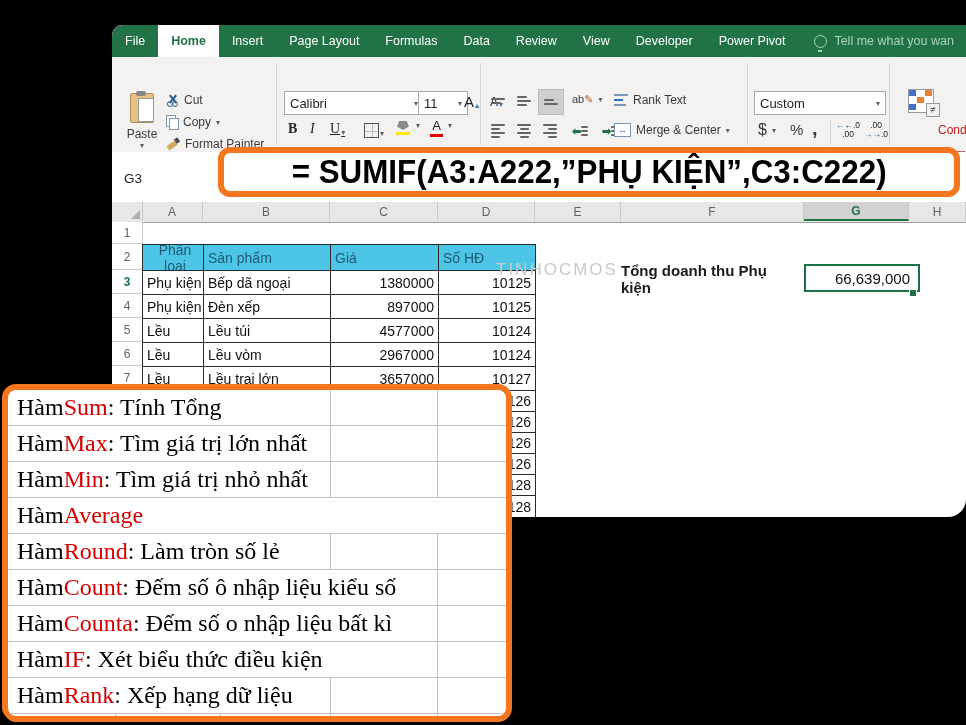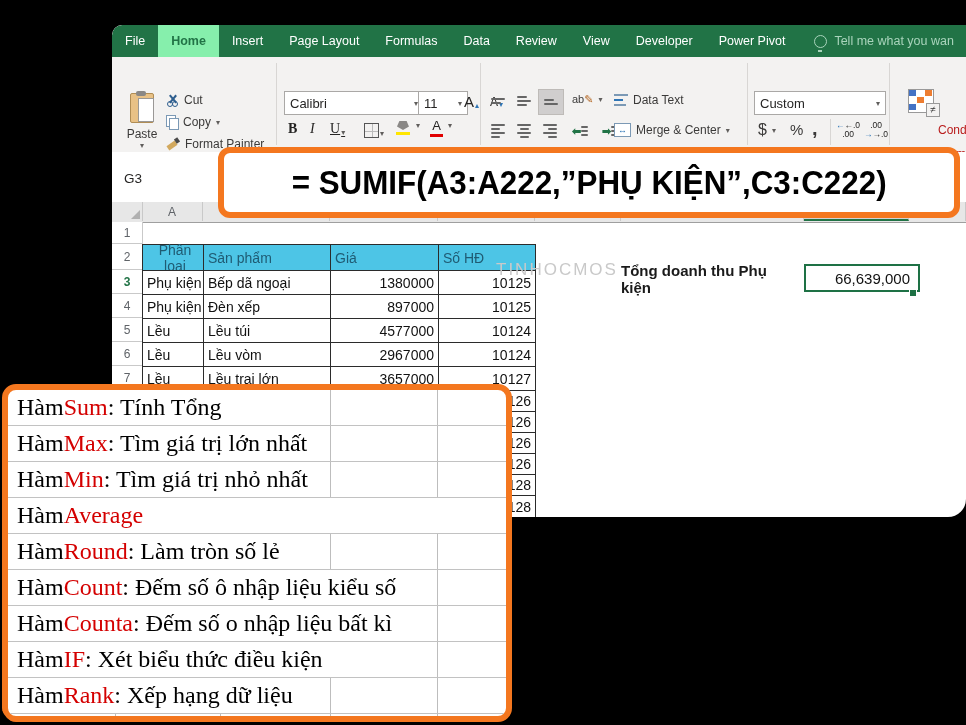--- a/index.html
+++ b/index.html
@@ -5,21 +5,21 @@
   html,body{margin:0;padding:0;background:#000;}
   .canvas{position:relative;width:966px;height:725px;background:#000;border-radius:24px;overflow:hidden;
           font-family:"Liberation Sans",sans-serif;padding-left:6px;}
   
   .xlwin{position:absolute;left:112px;top:25px;width:854px;height:492px;background:#fff;
          border-radius:10px 0 0 0;border-bottom-right-radius:18px;overflow:hidden;}
   
   .tabbar{position:absolute;left:0;top:0;width:854px;height:32px;background:#217346;border-radius:10px 0 0 0;
           display:flex;align-items:stretch;overflow:hidden;white-space:nowrap;}
   .tab{display:flex;align-items:center;padding:0 13px;color:#fff;font-size:12.5px;cursor:default;}
-  .tab.selected{background:#86efac;color:#217346;font-weight:bold;}
+  .tab.selected{background:#ffffff;color:#217346;font-weight:bold;}
   .tellme{display:flex;align-items:center;gap:7px;color:#a9d4bc;font-size:12.5px;padding-left:16px;overflow:hidden;}
   .bulb{width:11px;height:11px;border:1.5px solid #a9d4bc;border-radius:50%;position:relative;flex:0 0 auto;}
   .bulb:after{content:"";position:absolute;left:3px;top:11px;width:4px;height:3px;border-bottom:2px solid #a9d4bc;}
   
   .ribbon{position:absolute;left:0;top:32px;width:854px;height:95px;background:#f3f2f1;border-bottom:1px solid #dedcda;font-size:12px;color:#3b3a39;}
   .vsep{position:absolute;top:6px;height:82px;width:1px;background:#d8d6d4;}
   .grplabel{position:absolute;top:108px;font-size:11.5px;color:#605e5c;}
   .launcher{position:absolute;top:110px;width:9px;height:9px;border-left:1px solid #8a8886;border-top:1px solid #8a8886;}
   .launcher:after{content:"↘";position:absolute;left:1px;top:-4px;font-size:8px;color:#8a8886;}
   .caret{font-size:8px;color:#605e5c;}
@@ -84,21 +84,21 @@
   .rownum.sel{color:#217346;font-weight:bold;}
   .tcell{position:absolute;display:flex;align-items:center;font-size:14px;color:#111;background:#fff;border:1px solid #2b2b2b;box-sizing:border-box;}
   .tcell.head{background:#4dc5e6;color:#1f5b73;}
   .tcell.num{justify-content:flex-end;padding-right:4px;}
   .tcell.txt{padding-left:4px;text-align:center;}
   .watermark{position:absolute;font-size:17px;letter-spacing:2px;color:#c9c9c9;white-space:nowrap;}
   .reslabel{position:absolute;font-size:15px;font-weight:bold;color:#1a1a1a;display:flex;align-items:center;justify-content:flex-end;}
   .resvalue{position:absolute;border:2px solid #1e7145;background:#fff;display:flex;align-items:center;justify-content:flex-end;padding-right:8px;font-size:15px;color:#111;}
   .fillhandle{position:absolute;width:6px;height:6px;background:#1e7145;border:1px solid #fff;}
   
-  .fcallout{position:absolute;left:218px;top:147px;width:742px;height:71px;background:#fff;border:6px solid #f4771f;border-radius:12px;box-sizing:border-box;display:flex;align-items:center;justify-content:center;z-index:30;}
+  .fcallout{position:absolute;left:218px;top:147px;width:742px;height:50px;background:#fff;border:6px solid #f4771f;border-radius:12px;box-sizing:border-box;display:flex;align-items:center;justify-content:center;z-index:30;}
   .fcallout span{font-weight:bold;font-size:33px;color:#000;white-space:nowrap;transform:scaleX(0.95);}
   .funcallout{position:absolute;left:2px;top:384px;width:510px;height:338px;background:#fff;border:6px solid #f4771f;border-radius:14px;box-sizing:border-box;overflow:hidden;z-index:40;}
   .funrow{position:relative;height:35px;border-bottom:1px solid #c2c2c2;display:flex;align-items:center;padding-left:9px;
           font-family:"Liberation Serif",serif;font-size:24px;color:#000;white-space:nowrap;}
   .funrow .fname{color:#d40000;}
   .fundiv{position:absolute;top:0;bottom:0;width:1px;background:#bdbdbd;}
   .funpartial{position:relative;height:12px;}
 </style>
 </head>
 <body>
@@ -262,21 +262,21 @@
             <b style="width:7px"></b>
             <b style="width:7px"></b>
           </span>
       </div>
       <div class="ribtext" style="left:502px;top:36px">
         <span class="wrapicon">
             <b></b>
             <b></b>
             <b></b>
           </span>
-        <span>Data Text</span>
+        <span>Rank Text</span>
       </div>
       <div class="ribtext" style="left:502px;top:66px">
         <span class="mergeicon">↔</span>
         <span>Merge &amp; Center</span>
         <span class="caret">▾</span>
       </div>
       <div class="grplabel" style="left:466px">Alignment</div>
       <div class="launcher" style="left:620px"></div>
       <div class="vsep" style="left:635px"></div>
 

